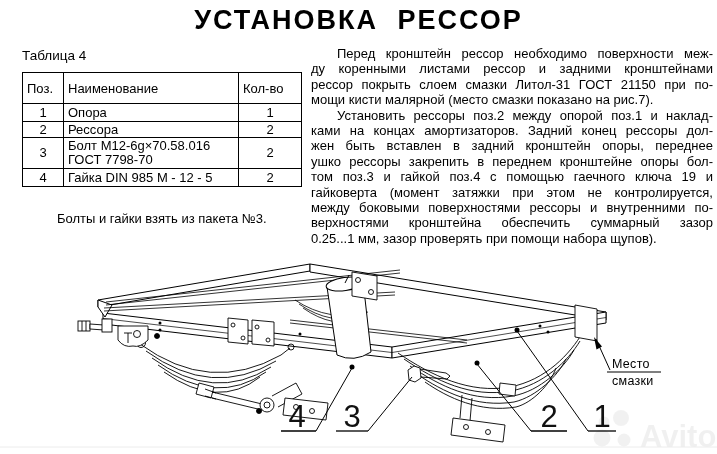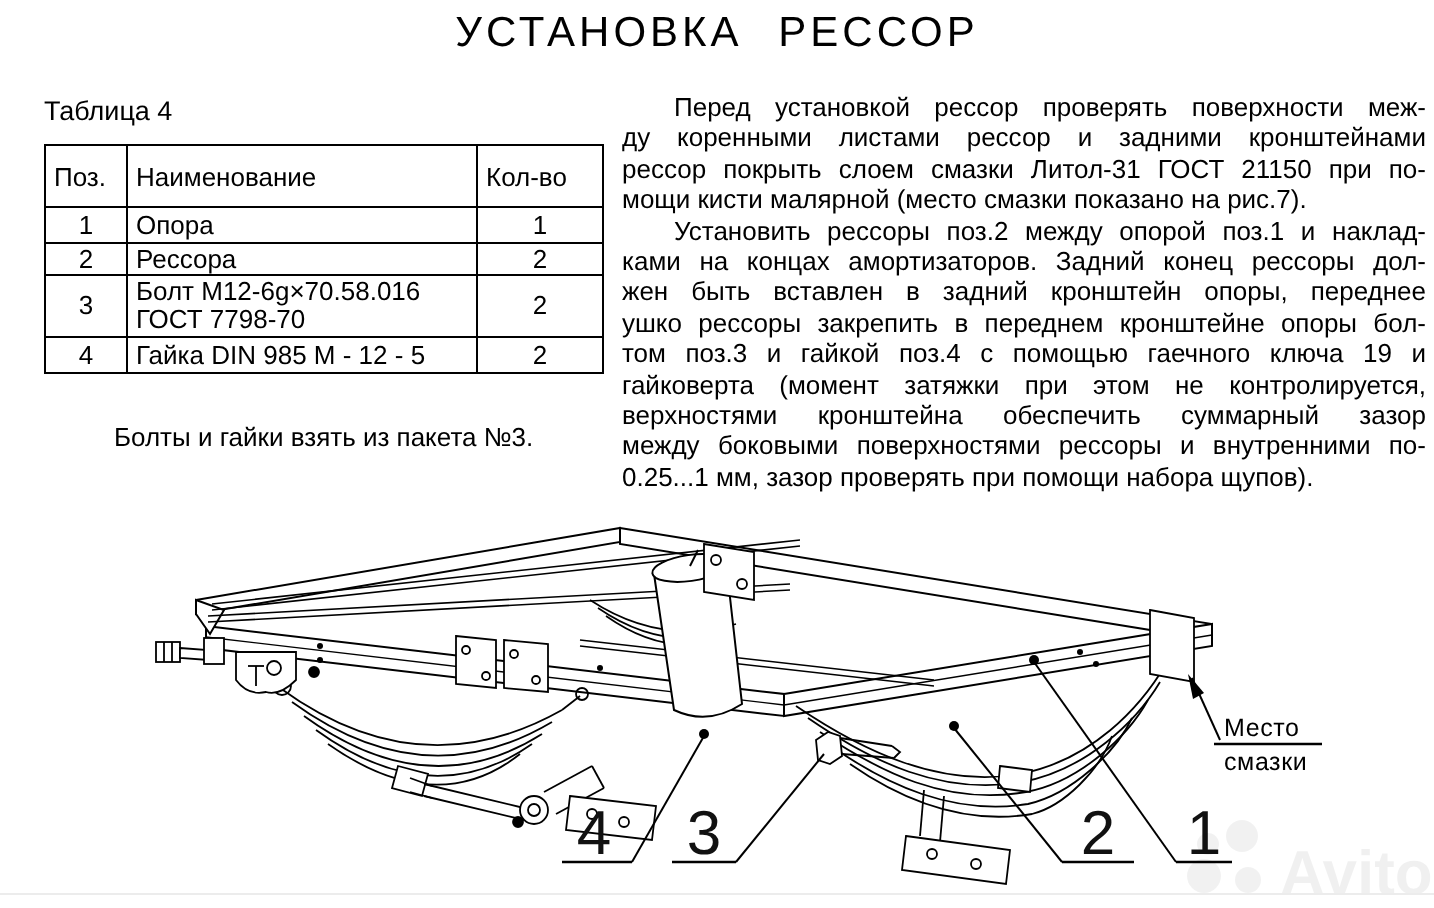--- a/index.html
+++ b/index.html
@@ -2,21 +2,21 @@
 <html><head>
 <meta charset="utf-8">
 <style>
   html,body{margin:0;padding:0;background:#777;}
   .page{
     position:relative;width:717px;height:454px;background:#fff;
     font-family:"Liberation Sans",sans-serif;color:#000;overflow:hidden;
   }
   .title{
     position:absolute;top:5px;left:0;width:717px;text-align:center;
-    font-size:21px;font-weight:normal;letter-spacing:2px;word-spacing:10px;
+    font-size:27px;font-weight:bold;letter-spacing:2px;word-spacing:10px;
   }
   .tbl-caption{
     position:absolute;top:48px;left:22px;width:270px;text-align:left;font-size:13.5px;
   }
   table.parts{
     position:absolute;top:72px;left:22px;border-collapse:collapse;table-layout:fixed;
     font-size:13px;
   }
   table.parts td,table.parts th{
     border:1.5px solid #000;padding:0 4px;font-weight:normal;vertical-align:middle;
@@ -84,32 +84,32 @@
       <td class="c-pos">4</td>
       <td class="c-name">Гайка DIN 985 М - 12 - 5</td>
       <td class="c-qty">2</td>
     </tr>
   </tbody>
     </table>
 
   <div class="note">Болты и гайки взять из пакета №3.</div>
 
   <div class="instr">
-    <div class="jl ind">Перед установкой рессор проверять поверхности меж-</div>
+    <div class="jl ind">Перед кронштейн рессор необходимо поверхности меж-</div>
     <div class="jl">ду коренными листами рессор и задними кронштейнами</div>
     <div class="jl">рессор покрыть слоем смазки Литол-31 ГОСТ 21150 при по-</div>
     <div class="ll">мощи кисти малярной (место смазки показано на рис.7).</div>
     <div class="jl ind">Установить рессоры поз.2 между опорой поз.1 и наклад-</div>
     <div class="jl">ками на концах амортизаторов. Задний конец рессоры дол-</div>
     <div class="jl">жен быть вставлен в задний кронштейн опоры, переднее</div>
     <div class="jl">ушко рессоры закрепить в переднем кронштейне опоры бол-</div>
     <div class="jl">том поз.3 и гайкой поз.4 с помощью гаечного ключа 19 и</div>
     <div class="jl">гайковерта (момент затяжки при этом не контролируется,</div>
+    <div class="jl">между боковыми поверхностями рессоры и внутренними по-</div>
     <div class="jl">верхностями кронштейна обеспечить суммарный зазор</div>
-    <div class="jl">между боковыми поверхностями рессоры и внутренними по-</div>
     <div class="ll">0.25...1 мм, зазор проверять при помощи набора щупов).</div>
   </div>
 
   <svg class="fig" width="717" height="199" viewBox="0 0 717 199">
 
     <g fill="none" stroke="#000" stroke-width="0.8">
       <path d="M295,45 Q330,68 368,57"></path>
       <path d="M299,49 Q331,71 364,61"></path>
       <path d="M303,53 Q333,74 360,64"></path>
     </g>

